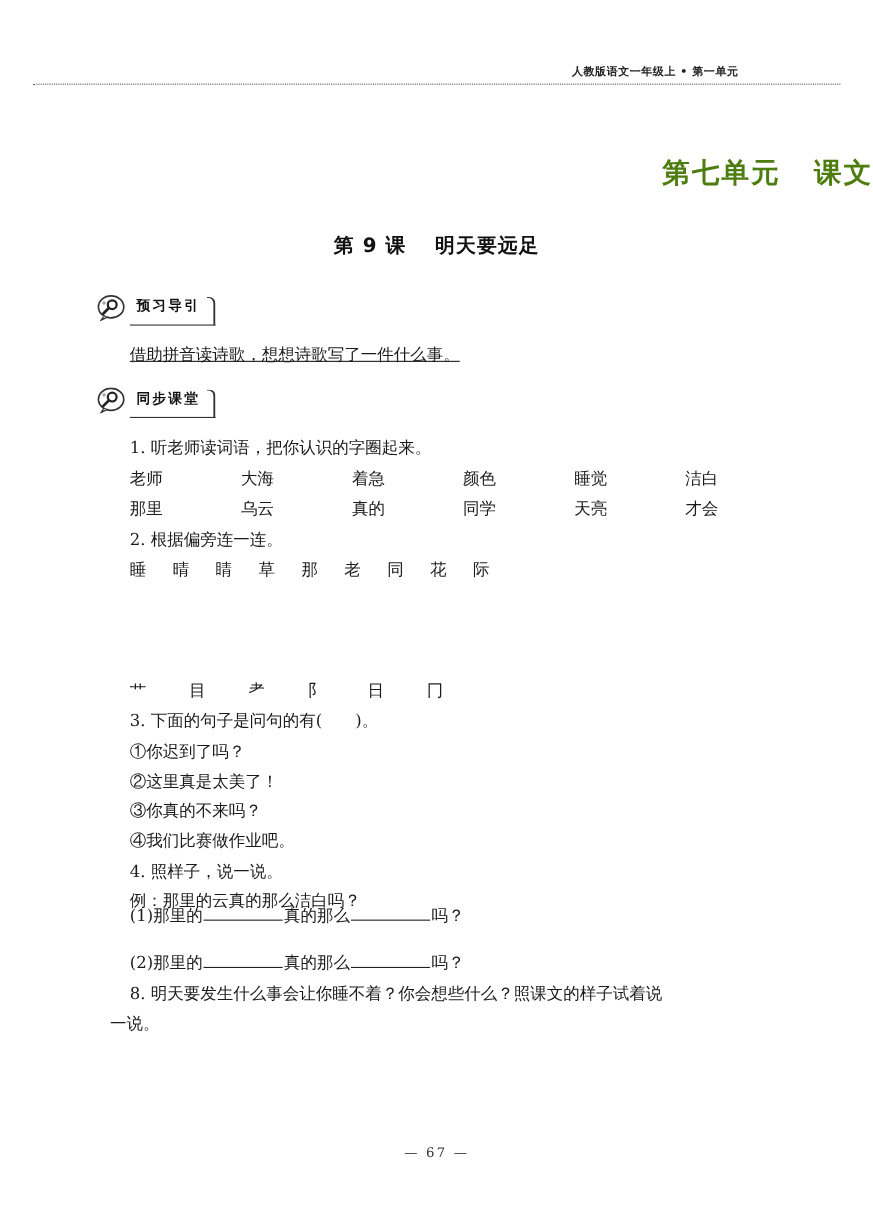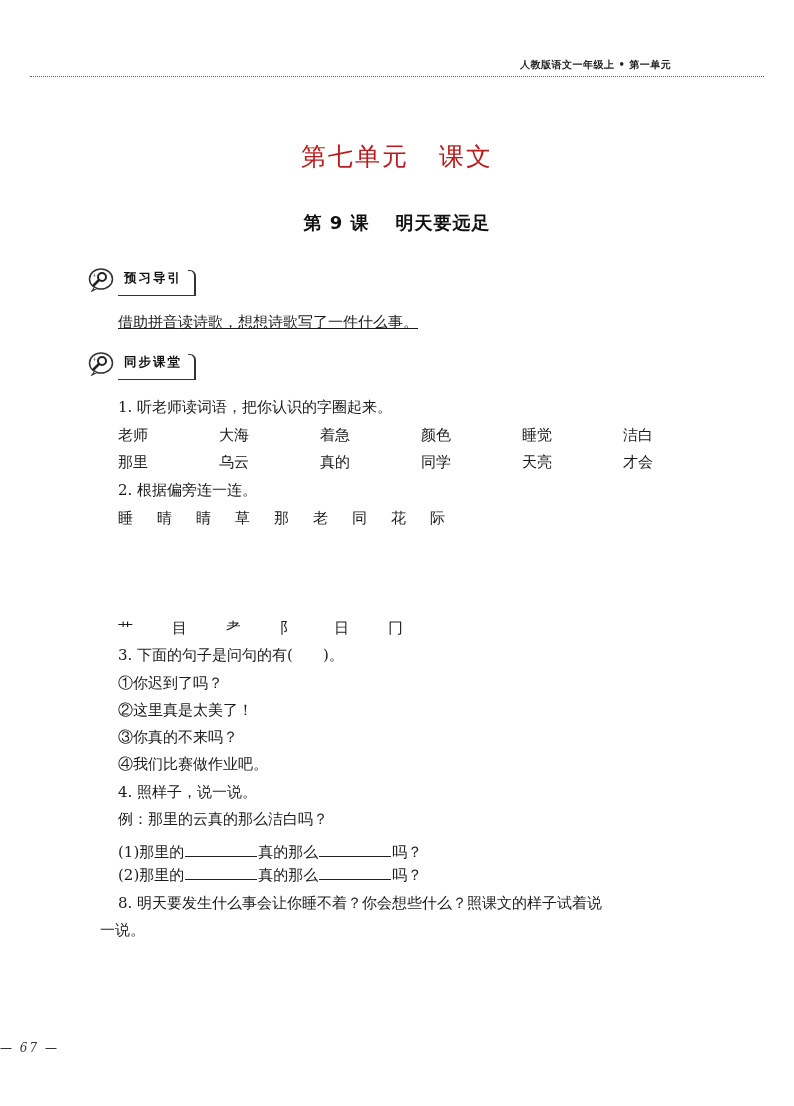--- a/index.html
+++ b/index.html
@@ -10,23 +10,23 @@
   .header-title {
     position: absolute; left: 520px; top: 58px;
     font-family: "DejaVu Sans", "Liberation Sans", sans-serif;
     font-size: 10px; font-weight: bold; letter-spacing: 0.5px; color: #222;
   }
   .header-rule {
     position: absolute; left: 30px; right: 30px; top: 76px;
     border-top: 1.5px dotted #555;
   }
   .unit-title {
-    position: absolute; left: 0; right: 0; top: 140px; text-align: center;
+    position: absolute; left: 0; right: 0; top: 140px; text-align: right;
     font-family: "DejaVu Sans", "Liberation Sans", sans-serif;
-    font-size: 25px; font-weight: normal; letter-spacing: 2px; color: #b91c1c;
+    font-size: 25px; font-weight: bold; letter-spacing: 2px; color: #4d7c0f;
   }
   .unit-title .gap { display: inline-block; width: 30px; }
   .lesson-title {
     position: absolute; left: 0; right: 0; top: 211px; text-align: center;
     font-family: "DejaVu Sans", "Liberation Sans", sans-serif;
     font-size: 18px; font-weight: bold; letter-spacing: 1px; color: #111;
   }
   .lesson-title .gap { display: inline-block; width: 26px; }
   .section-tag {
     position: absolute; left: 88px; height: 28px; display: flex; 
@@ -60,22 +60,22 @@
     position: absolute; left: 118px; display: flex; font-size: 15px; line-height: 20px;
   }
   .radical-row span { width: 54px; }
   .blank {
     display: inline-block; width: 72px; border-bottom: 1px solid #222;
     height: 16px; vertical-align: baseline; margin: 0 1px;
   }
   .paren-blank { display: inline-block; width: 30px; }
   .wrap-second { position: absolute; left: 100px; font-size: 15px; line-height: 20px; }
   .page-number {
-    position: absolute; left: 0; right: 0; top: 1041px; 
-    font-size: 12px; color: #333; letter-spacing: 2px; font-style: italic;
+    position: absolute; left: 0; right: 0; top: 1041px; text-align: center;
+    font-size: 12px; color: #333; letter-spacing: 2px;
   }
 </style>
 </head>
 <body>
 
 <div class="header-title">人教版语文一年级上 • 第一单元</div>
 <div class="header-rule"></div>
 
 <div class="unit-title">
   <span>第七单元</span><span class="gap"></span><span>课文</span>
@@ -154,21 +154,21 @@
 <div class="line" style="top:645px;">
   <span>3. 下面的句子是问句的有(</span><span class="paren-blank"></span><span>)。</span>
 </div>
 <div class="line" style="top:673px;">①你迟到了吗？</div>
 <div class="line" style="top:700px;">②这里真是太美了！</div>
 <div class="line" style="top:727px;">③你真的不来吗？</div>
 <div class="line" style="top:754px;">④我们比赛做作业吧。</div>
 
 <div class="line" style="top:782px;">4. 照样子，说一说。</div>
 <div class="line" style="top:809px;">例：那里的云真的那么洁白吗？</div>
-<div class="line" style="top:840px;text-align:right;">
+<div class="line" style="top:820px;text-align:right;">
   <span>(1)那里的</span><span class="blank"></span><span>真的那么</span><span class="blank"></span><span>吗？</span>
 </div>
 <div class="line" style="top:863px;">
   <span>(2)那里的</span><span class="blank"></span><span>真的那么</span><span class="blank"></span><span>吗？</span>
 </div>
 
 <div class="line" style="top:893px;">8. 明天要发生什么事会让你睡不着？你会想些什么？照课文的样子试着说</div>
 <div class="wrap-second" style="top:920px;">一说。</div>
 
 <div class="page-number">— 67 —</div>

